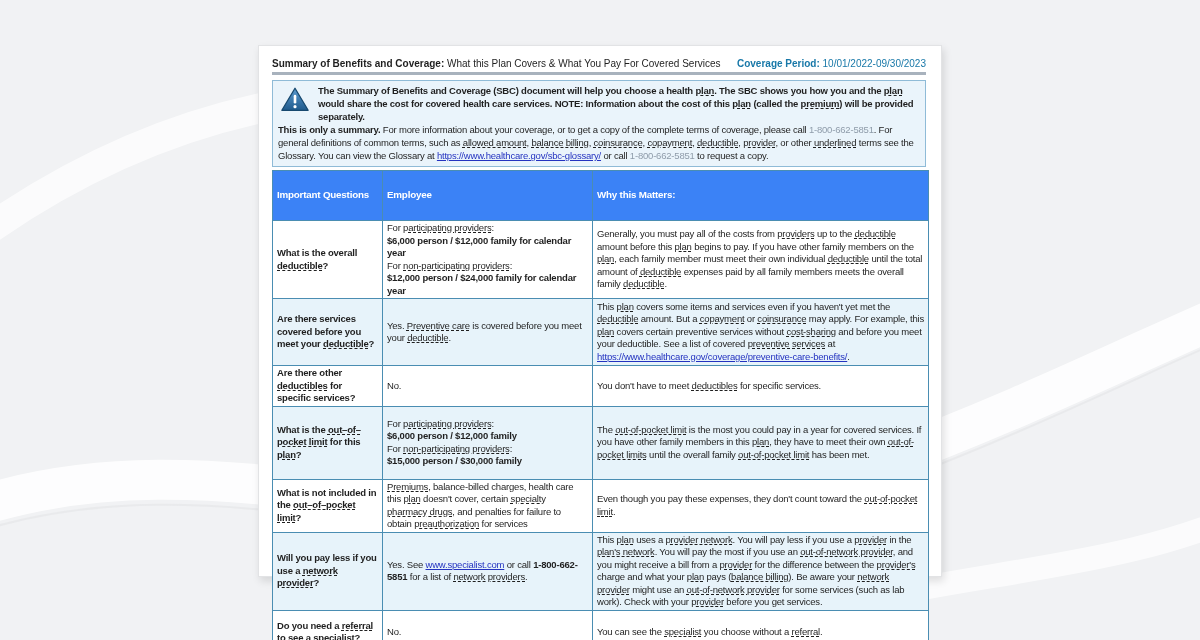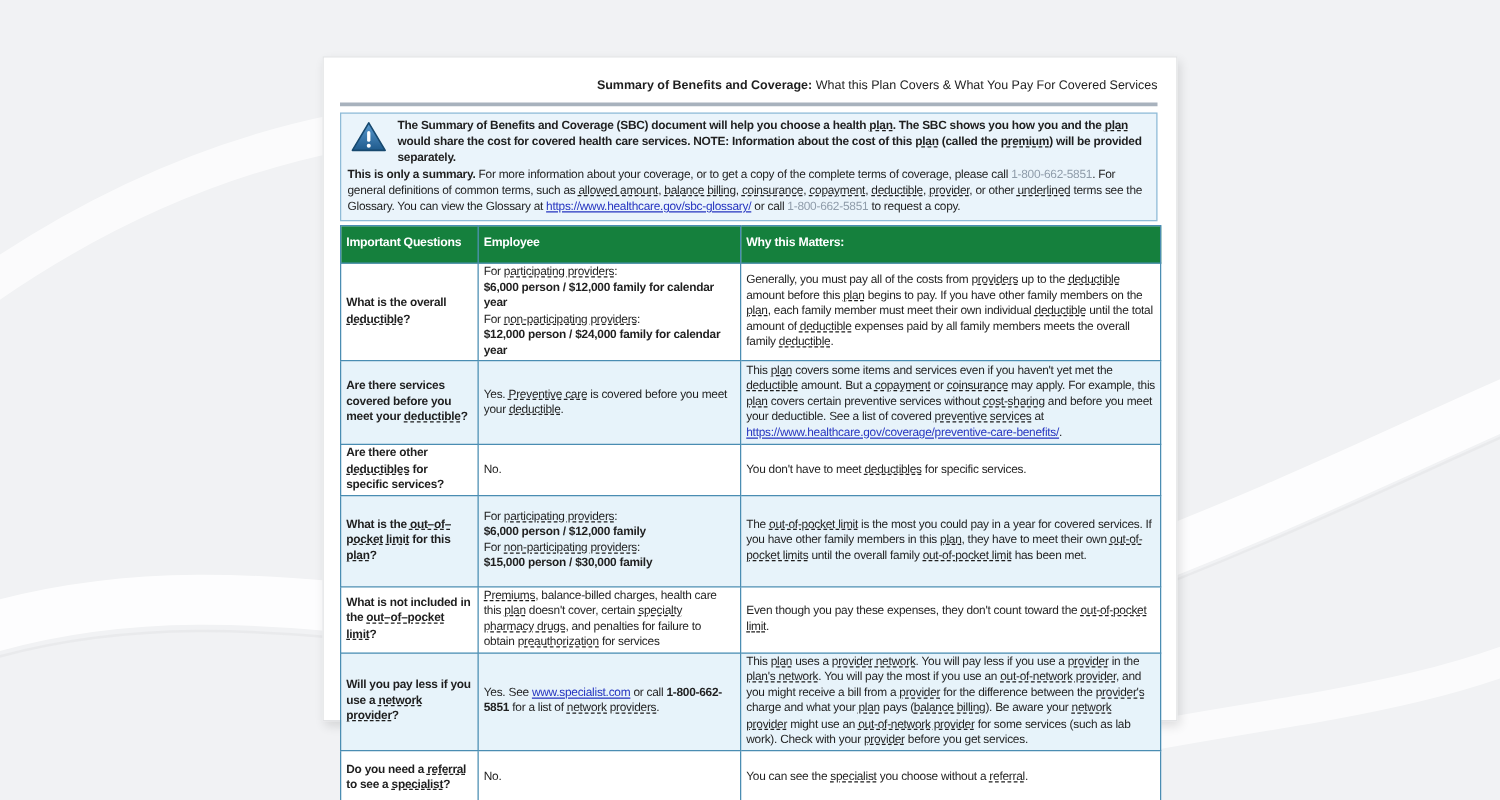--- a/index.html
+++ b/index.html
@@ -10,21 +10,21 @@
     color:#1f1f1f;
   }
   .bg-svg{position:absolute;left:0;top:0;z-index:0}
   .page{
     position:absolute;left:258px;top:45px;width:684px;height:532px;
     background:#ffffff;border:1px solid #e2e3e5;box-sizing:border-box;
     box-shadow:2px 4px 8px rgba(0,0,0,0.12);
     padding:12px 15px 0 13px;z-index:1;
   }
   
-  .doc-header{display:flex;justify-content:flex-end;font-size:10px;line-height:21px}
+  .doc-header{display:flex;justify-content:space-between;font-size:10px;line-height:11px}
   .doc-header .right{text-align:right;white-space:nowrap}
   .f-b{font-weight:700}
   .f-u{text-decoration-line:underline;text-decoration-style:dashed;text-decoration-thickness:1px;text-underline-offset:1px}
   .f-blue{color:#1878A8}
   .f-link{color:#2433C0;font-weight:400;text-decoration-line:underline;text-decoration-style:solid}
   .f-phone{color:#8F9CAA}
   .divider{height:3px;background:#A8B2BD;margin-top:3px}
   
   .intro{
     margin-top:5px;background:#EAF4FB;border:1px solid #8FBBD7;
@@ -32,22 +32,22 @@
   }
   .warning-icon{float:left;width:30px;height:27px;margin:2px 8px 10px 2px}
   .intro .para{margin:0}
   
   table.sbc{
     margin-top:3px;border-collapse:collapse;width:656px;table-layout:fixed;
     font-size:9.5px;line-height:12.5px;letter-spacing:-0.2px;
   }
   table.sbc col.c1{width:110px} table.sbc col.c2{width:210px} table.sbc col.c3{width:336px}
   table.sbc th{
-    background:#15803d;color:#fff;text-align:left;font-size:9.8px;font-weight:700;
-    padding:8px 4px;border:1px solid #4A8DB2;height:13px;vertical-align:middle;
+    background:#3b82f6;color:#fff;text-align:left;font-size:9.8px;font-weight:700;
+    padding:18px 4px;border:1px solid #4A8DB2;height:13px;vertical-align:middle;
   }
   table.sbc td{
     border:1px solid #4A8DB2;padding:1px 4px;vertical-align:middle;background:#fff;
   }
   table.sbc tbody tr:nth-child(even) td{background:#E7F3FA}
   tbody tr:nth-child(1){height:53px}
   tbody tr:nth-child(2){height:67px}
   tbody tr:nth-child(3){height:36px}
   tbody tr:nth-child(4){height:73px}
   tbody tr:nth-child(5){height:53px}
@@ -65,20 +65,21 @@
   <path d="M700,650 C900,565 1100,585 1260,505" stroke="#ffffff" stroke-width="24" fill="none" opacity="0.7"></path>
 </svg>
 
 <div class="page">
 
   <div class="doc-header">
     <div class="left">
       <div><span class="f-b">Summary of Benefits and Coverage:</span><span> What this Plan Covers &amp; What You Pay For Covered Services</span></div>
     </div>
     <div class="right">
+      <div><span class="f-b f-blue">Coverage Period: </span><span class="f-blue">10/01/2022-09/30/2023</span></div>
     </div>
   </div>
 
   <div class="divider"></div>
 
   <div class="intro">
     <svg class="warning-icon" viewBox="0 0 32 28" aria-hidden="true">
       <defs>
         <linearGradient id="wg" x1="0" y1="0" x2="0" y2="1">
           <stop offset="0" stop-color="#5b9bd0"></stop>

